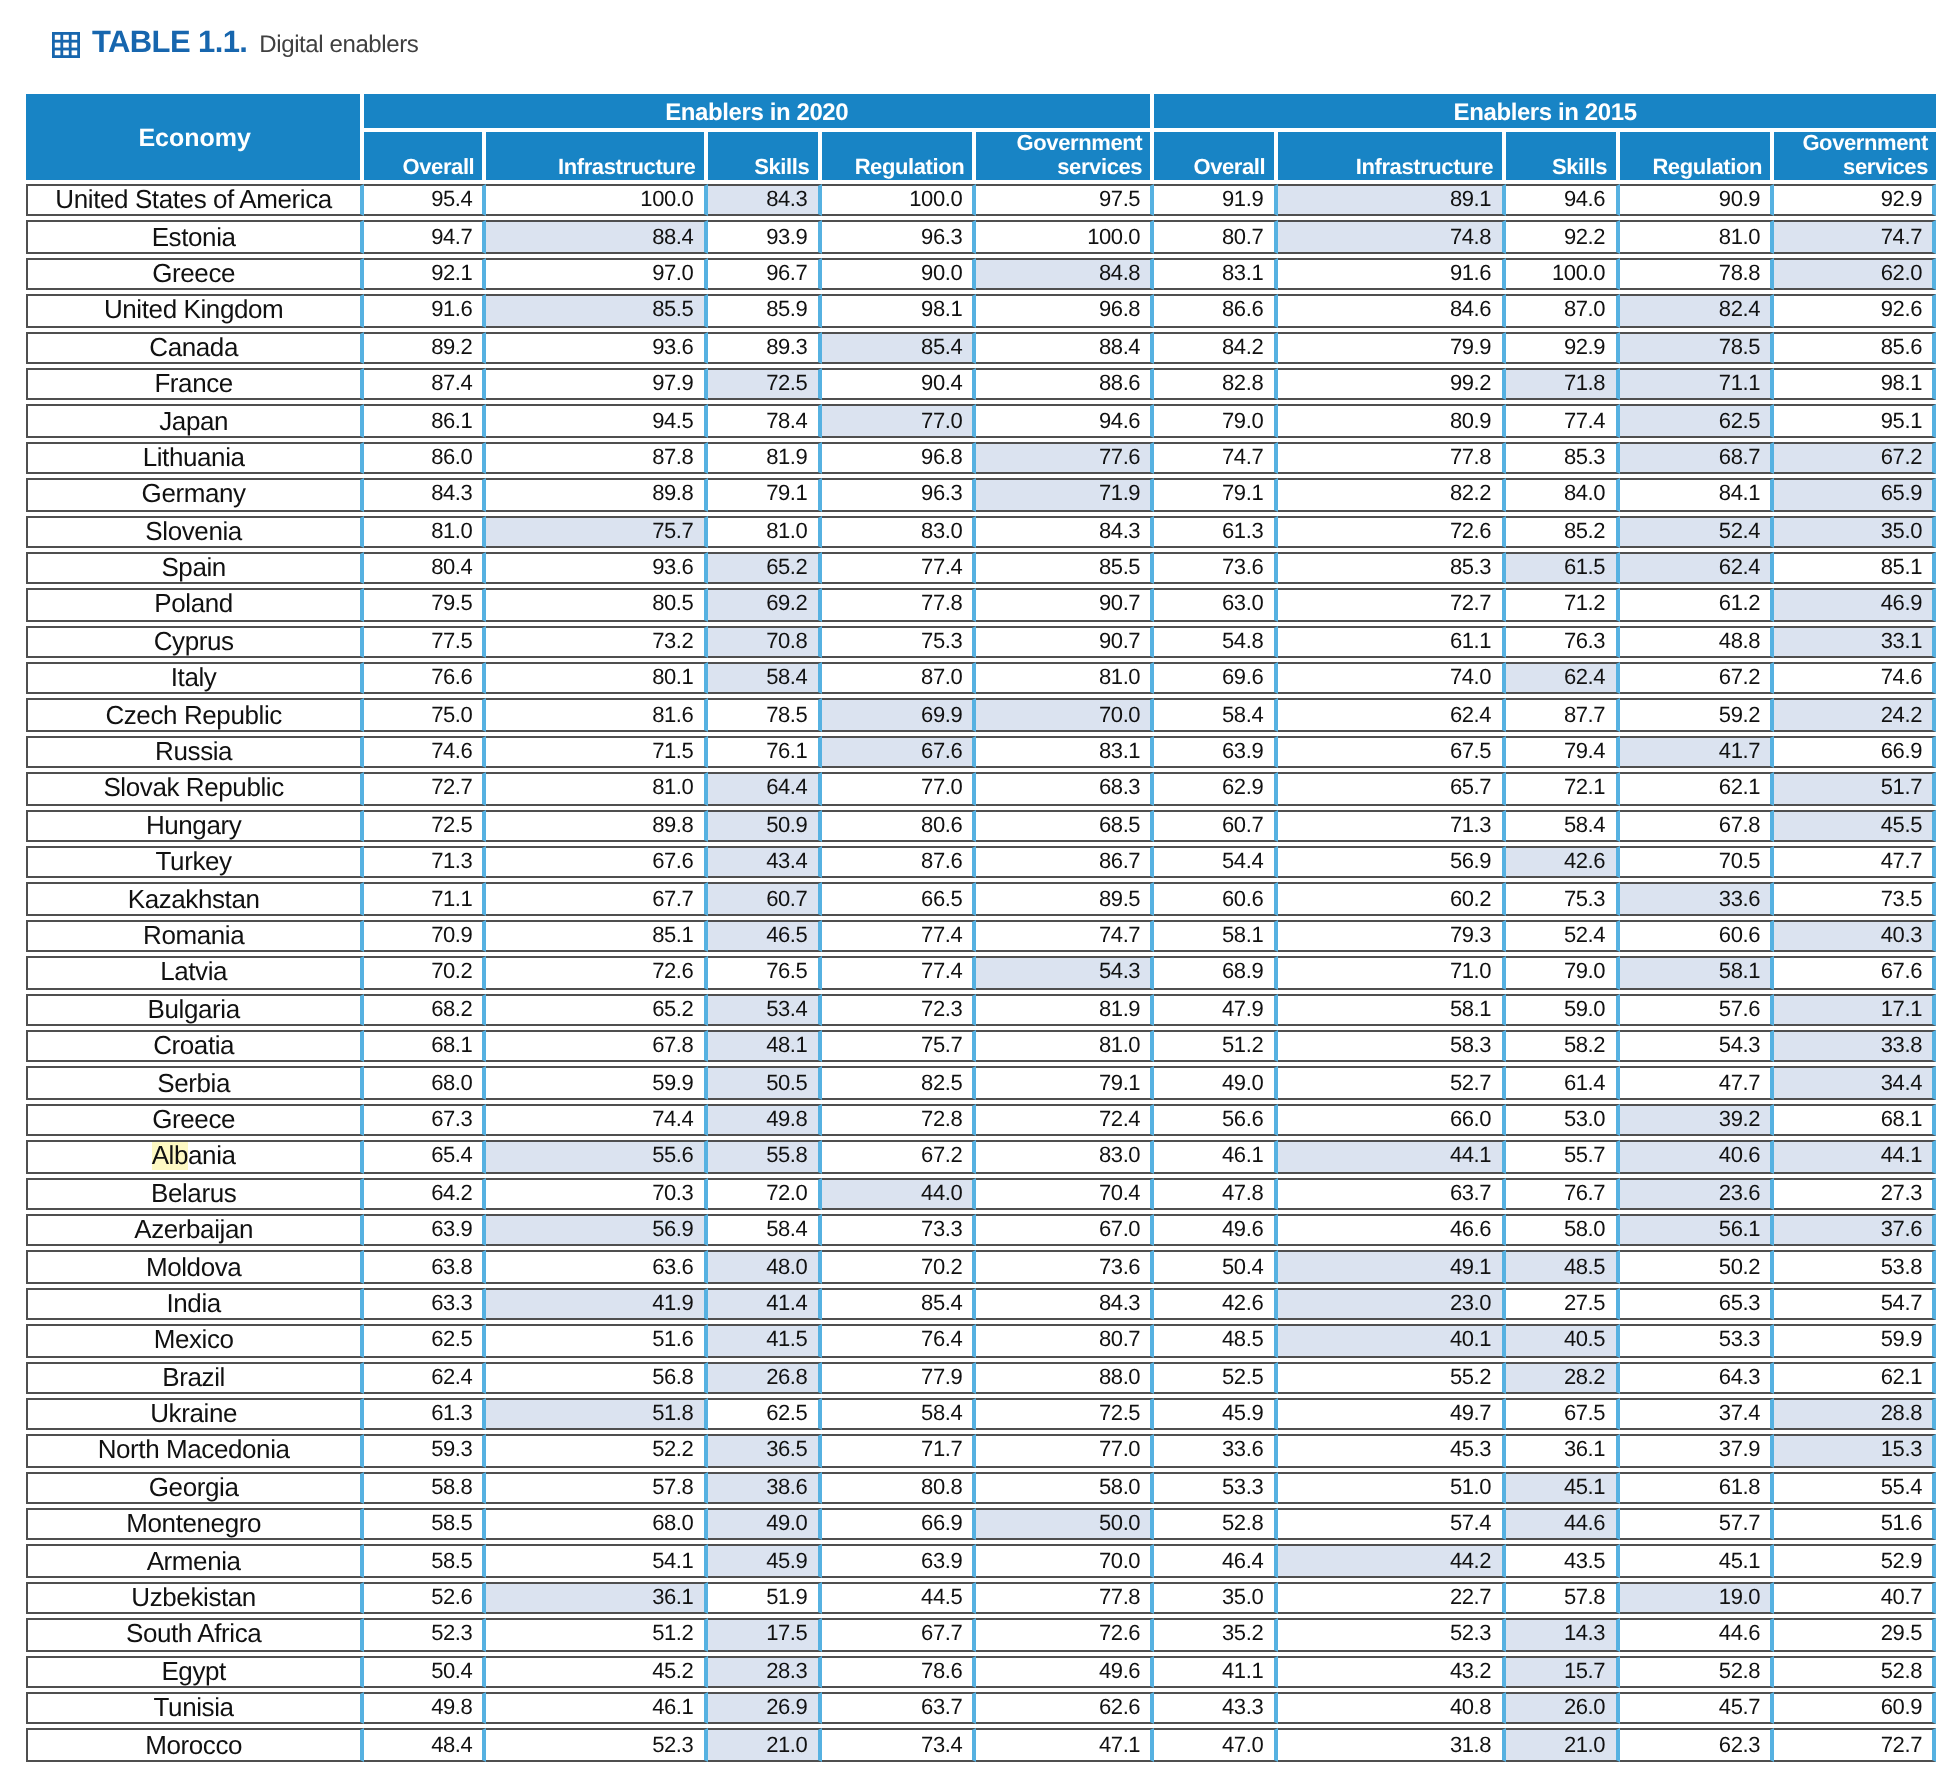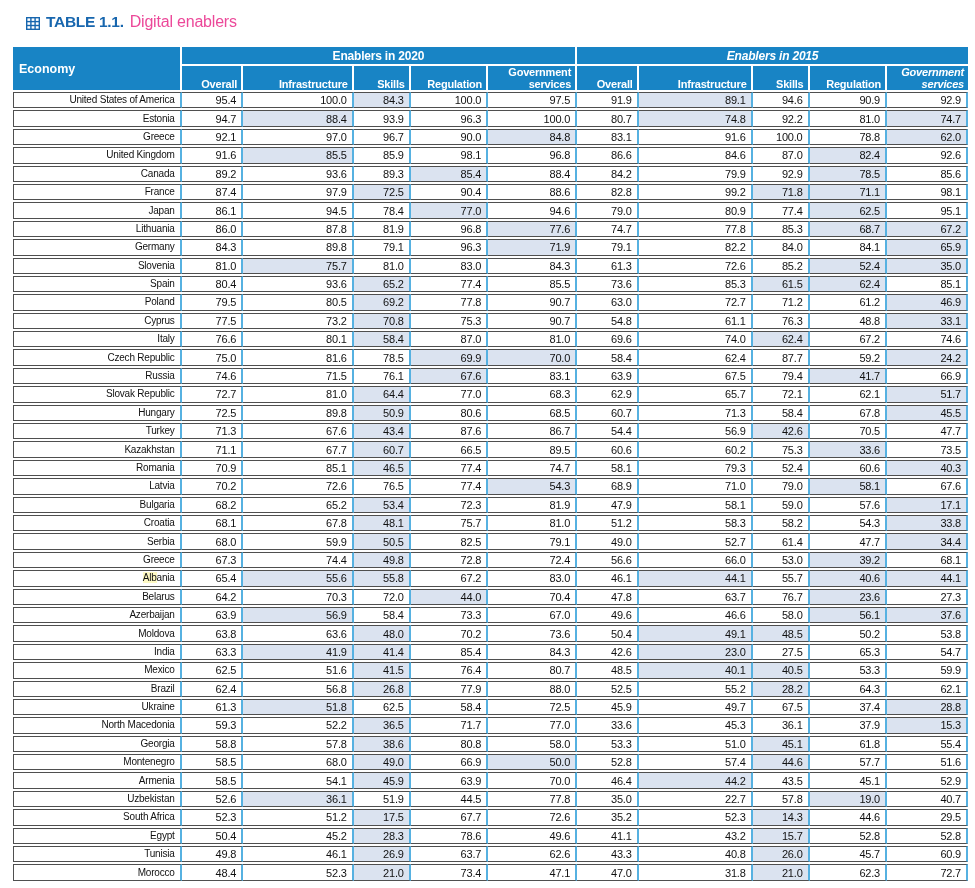--- a/index.html
+++ b/index.html
@@ -3,40 +3,40 @@
 <meta charset="utf-8">
 <style>
   * { box-sizing: content-box; }
   html,body { margin:0; padding:0; background:#ffffff; }
   body { font-family:"Liberation Sans", sans-serif; }
   .page { position:relative; width:975px; height:888px; overflow:hidden; background:#fff; }
 
   .title-bar { display:flex; align-items:center; gap:6px; padding:9px 0 0 26px; height:26px; }
   .grid-icon { display:inline-block; width:14px; height:13px; }
   .title-label { color:#1766ae; font-weight:bold; font-size:15.5px; letter-spacing:-0.3px; }
-  .title-sub { color:#ec4899; font-size:16px; letter-spacing:-0.2px; }
+  .title-sub { color:#404040; font-size:12px; letter-spacing:-0.2px; }
 
   table.tbl { position:absolute; left:13px; top:45px; width:955px;
     border-collapse:separate; border-spacing:0 2px; table-layout:fixed; }
 
   
   thead th { background:#1884c5; color:#fff; font-weight:bold;
     border-right:2px solid #ffffff; padding:0 4px;margin-top:46px; }
-  thead th:last-child { border-right:none;font-style:italic; }
-  th.economy-h { text-align:left; vertical-align:middle; font-size:12.5px; padding-left:6px; }
+  thead th:last-child { border-right:none; }
+  th.economy-h { text-align:center; vertical-align:middle; font-size:12.5px; padding-left:6px; }
   th.group-h { text-align:center; font-size:12px; height:17px; letter-spacing:-0.2px; }
   th.sub-h { text-align:right; vertical-align:bottom; font-size:11px; line-height:11.5px;
     height:24px; padding-bottom:0; letter-spacing:-0.2px; }
 
   
   tbody td { background:#fff; height:14.4px; font-size:11px; line-height:14px;
     color:#111; letter-spacing:-0.2px;
     border-top:1px solid #4f4f4f; border-bottom:1px solid #4f4f4f;
     border-right:2px solid #56b1e1; padding:0 5px; overflow:hidden; white-space:nowrap; }
-  tbody td.eco { text-align:right; border-left:1px solid #4f4f4f; font-size:10px; }
+  tbody td.eco { text-align:center; border-left:1px solid #4f4f4f; font-size:13px; }
   tbody td.num { text-align:right; }
   tbody td.shaded { background:#dbe3f0; }
   .hl { background:#fef9c3; }
 </style>
 </head>
 <body>
 
 <div class="page">
 
   <div class="title-bar">

